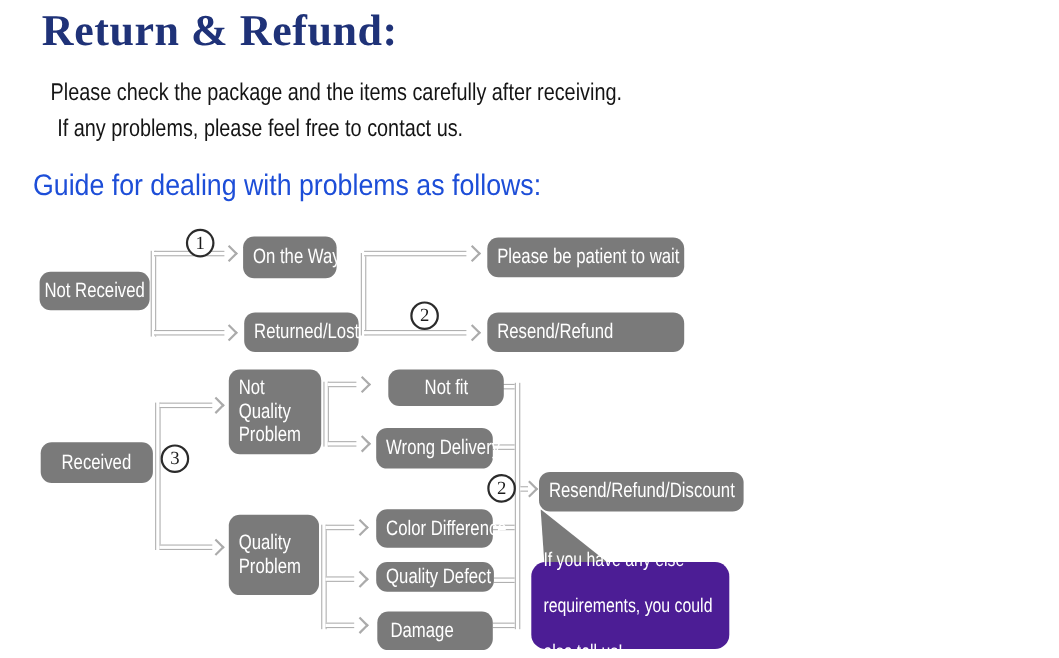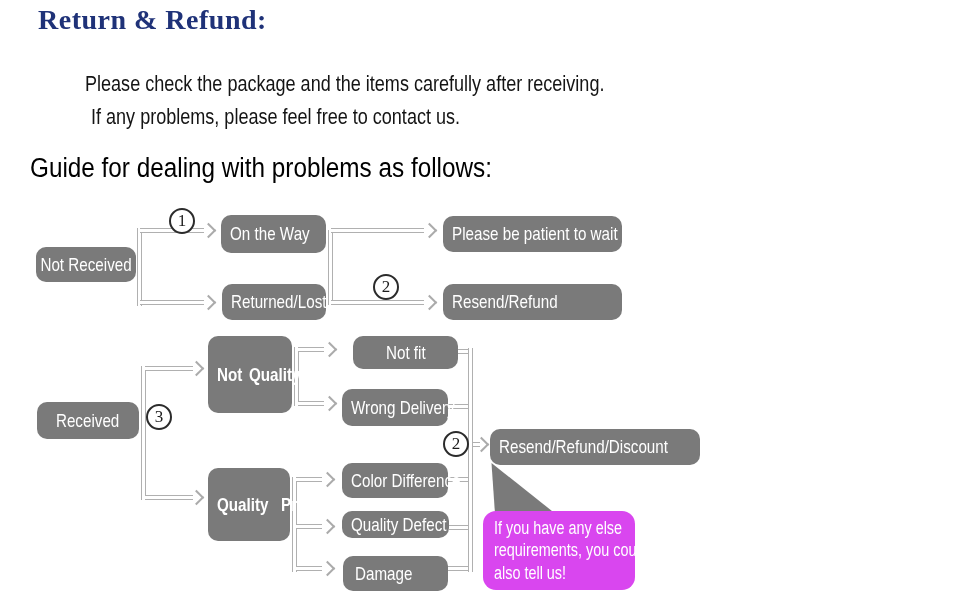--- a/index.html
+++ b/index.html
@@ -3,56 +3,56 @@
 <meta charset="utf-8">
 <style>
   html,body{margin:0;padding:0;background:#fff;}
   #canvas{
     position:relative;width:963px;height:598px;background:#ffffff;overflow:hidden;
     font-family:"Liberation Sans",sans-serif;color:#1c1c1c;
   }
   
   .title{
     position:absolute;left:38px;top:4px;
-    font-family:"Liberation Serif",serif;font-weight:bold;font-size:28px;
+    font-family:"Liberation Serif",serif;font-weight:bold;font-size:40px;
     color:#1f3278;letter-spacing:0.5px;
   }
-  .intro{position:absolute;font-size:22px;color:#141414;margin-left:39px;}
-  .guide{position:absolute;left:30px;top:153px;font-size:27px;color:#000000;text-decoration:underline;}
+  .intro{position:absolute;font-size:22px;color:#141414;}
+  .guide{position:absolute;left:30px;top:153px;font-size:27px;color:#1d4ed8;text-decoration:underline;}
   .sq{display:inline-block;transform:scaleX(0.80);transform-origin:left center;white-space:nowrap;}
   .sq82{display:inline-block;transform:scaleX(0.82);transform-origin:left center;white-space:nowrap;}
   .sq90{display:inline-block;transform:scaleX(0.90);transform-origin:left center;white-space:nowrap;}
   
   .node{
     position:absolute;background:#7a7a7a;color:#ffffff;border-radius:10px;
     display:flex;align-items:center;font-size:19px;padding:0 6px 0 9px;
     box-sizing:border-box;line-height:1.15;
   }
   .node.center{justify-content:center;padding:0 4px;}
   .node.center .sq{transform-origin:center center;}
-  .node .lines{display:flex;flex-direction:row;font-weight:bold;}
+  .node .lines{display:flex;flex-direction:column;}
   
   .hl{position:absolute;height:5px;box-sizing:border-box;background:#ffffff;
       border-top:1.5px solid #b0b0b0;border-bottom:1.5px solid #b0b0b0;}
   .vl{position:absolute;width:5px;box-sizing:border-box;background:#ffffff;
       border-left:1.5px solid #b0b0b0;border-right:1.5px solid #b0b0b0;}
   .ch{position:absolute;width:11px;height:11px;box-sizing:border-box;
       border-top:2.5px solid #ababab;border-right:2.5px solid #ababab;
       transform:rotate(45deg);background:transparent;}
   
   .stepnum{
     position:absolute;width:26px;height:26px;box-sizing:border-box;border-radius:50%;
     border:2px solid #2b2b2b;background:#ffffff;display:flex;align-items:center;justify-content:center;
     font-family:"Liberation Serif",serif;font-size:17px;color:#1c1c1c;
   }
   
   .callout{
-    position:absolute;left:483px;top:511px;width:152px;height:79px;background:#d946ef;
+    position:absolute;left:483px;top:511px;width:180px;height:79px;background:#4c1d95;
     border-radius:13px;color:#fff;font-size:18px;line-height:1.23;
-    display:flex;flex-direction:column;justify-content:center;padding:2px 4px 2px 11px;box-sizing:border-box;
+    display:flex;flex-direction:column;justify-content:center;padding:2px 4px 2px 11px;box-sizing:border-box;gap:19px;
   }
   .callout-tail{
     position:absolute;left:485px;top:463px;width:72px;height:52px;background:#7a7a7a;
     clip-path:polygon(9% 0%, 14% 100%, 100% 100%);
   }
 </style>
 </head>
 <body>
 
 <div id="canvas">
@@ -118,21 +118,21 @@
   <div class="stepnum" style="left:146px;top:404px;">
     <span>3</span>
   </div>
   <div class="stepnum" style="left:443px;top:431px;">
     <span>2</span>
   </div>
 
   <div class="node center" style="left:36px;top:247px;width:100px;height:35px;">
     <span class="sq">Not Received</span>
   </div>
-  <div class="node" style="left:221px;top:215px;width:105px;height:38px;">
+  <div class="node" style="left:221px;top:215px;width:85px;height:38px;">
     <span class="sq">On the Way</span>
   </div>
   <div class="node" style="left:222px;top:284px;width:104px;height:36px;">
     <span class="sq">Returned/Lost</span>
   </div>
   <div class="node" style="left:443px;top:284px;width:179px;height:36px;">
     <span class="sq">Resend/Refund</span>
   </div>
   <div class="node" style="left:443px;top:216px;width:179px;height:36px;">
     <span class="sq">Please be patient to wait</span>
@@ -162,21 +162,21 @@
   </div>
   <div class="node" style="left:342px;top:463px;width:106px;height:35px;">
     <span class="sq">Color Difference</span>
   </div>
   <div class="node" style="left:342px;top:511px;width:107px;height:27px;">
     <span class="sq">Quality Defect</span>
   </div>
   <div class="node" style="left:343px;top:556px;width:105px;height:35px;padding-left:12px;">
     <span class="sq">Damage</span>
   </div>
-  <div class="node" style="left:490px;top:429px;width:210px;height:36px;">
+  <div class="node" style="left:490px;top:429px;width:186px;height:36px;">
     <span class="sq">Resend/Refund/Discount</span>
   </div>
 
   <div class="callout-tail"></div>
   <div class="callout">
     <span class="sq">If you have any else</span>
     <span class="sq">requirements, you could</span>
     <span class="sq">also tell us!</span>
   </div>
 

